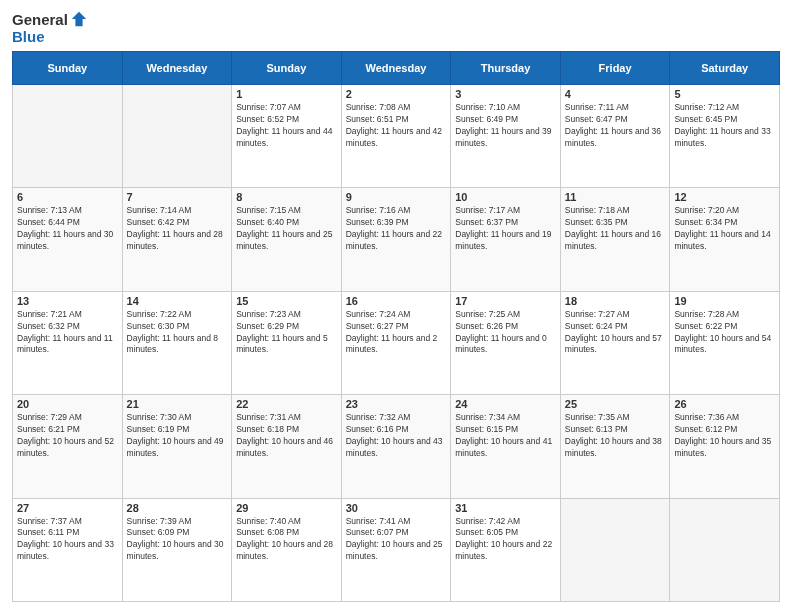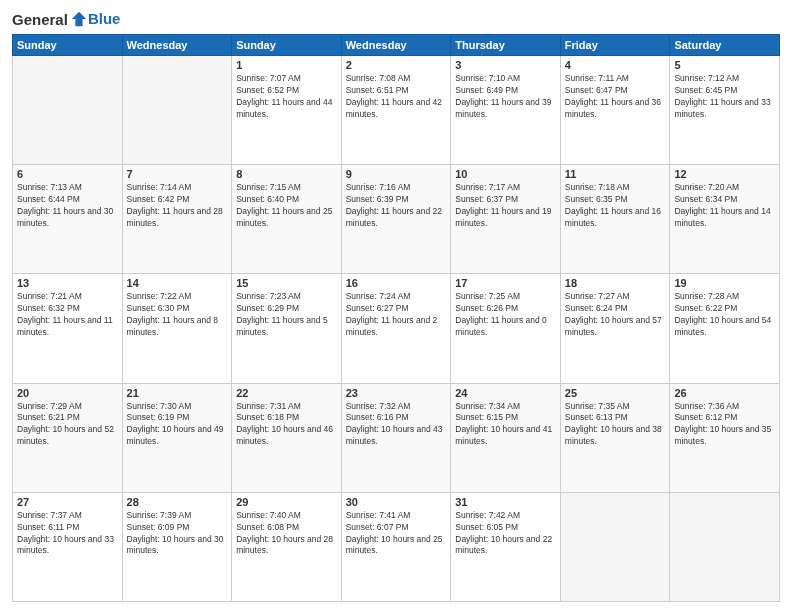--- a/index.html
+++ b/index.html
@@ -18,20 +18,21 @@
       flex-direction: column;
     }
     .header {
       display: flex;
       justify-content: space-between;
       align-items: flex-start;
       margin-bottom: 6px;
     }
     .logo {
       display: flex;
+      flex-direction: column;
       align-items: flex-start;
     }
     .logo-text {
       display: flex;
       align-items: center;
     }
     .logo-general {
       font-size: 15px;
       font-weight: bold;
       color: #333;
@@ -63,23 +64,23 @@
       border: 1px solid #ccc;
       border-collapse: collapse;
       width: 100%;
       table-layout: fixed;
     }
     .calendar th {
       background: #1a6bb5;
       color: #fff;
       font-size: 11px;
       font-weight: bold;
-      padding: 4px 4px;
+      padding: 10px 4px;
       border: 1px solid #1558a0;
-      text-align: left;
+      text-align: center;
     }
     .calendar td {
       border: 1px solid #ccc;
       vertical-align: top;
       padding: 3px 4px;
       font-size: 9px;
       color: #333;
       background: #fff;
       height: 88px;
     }

